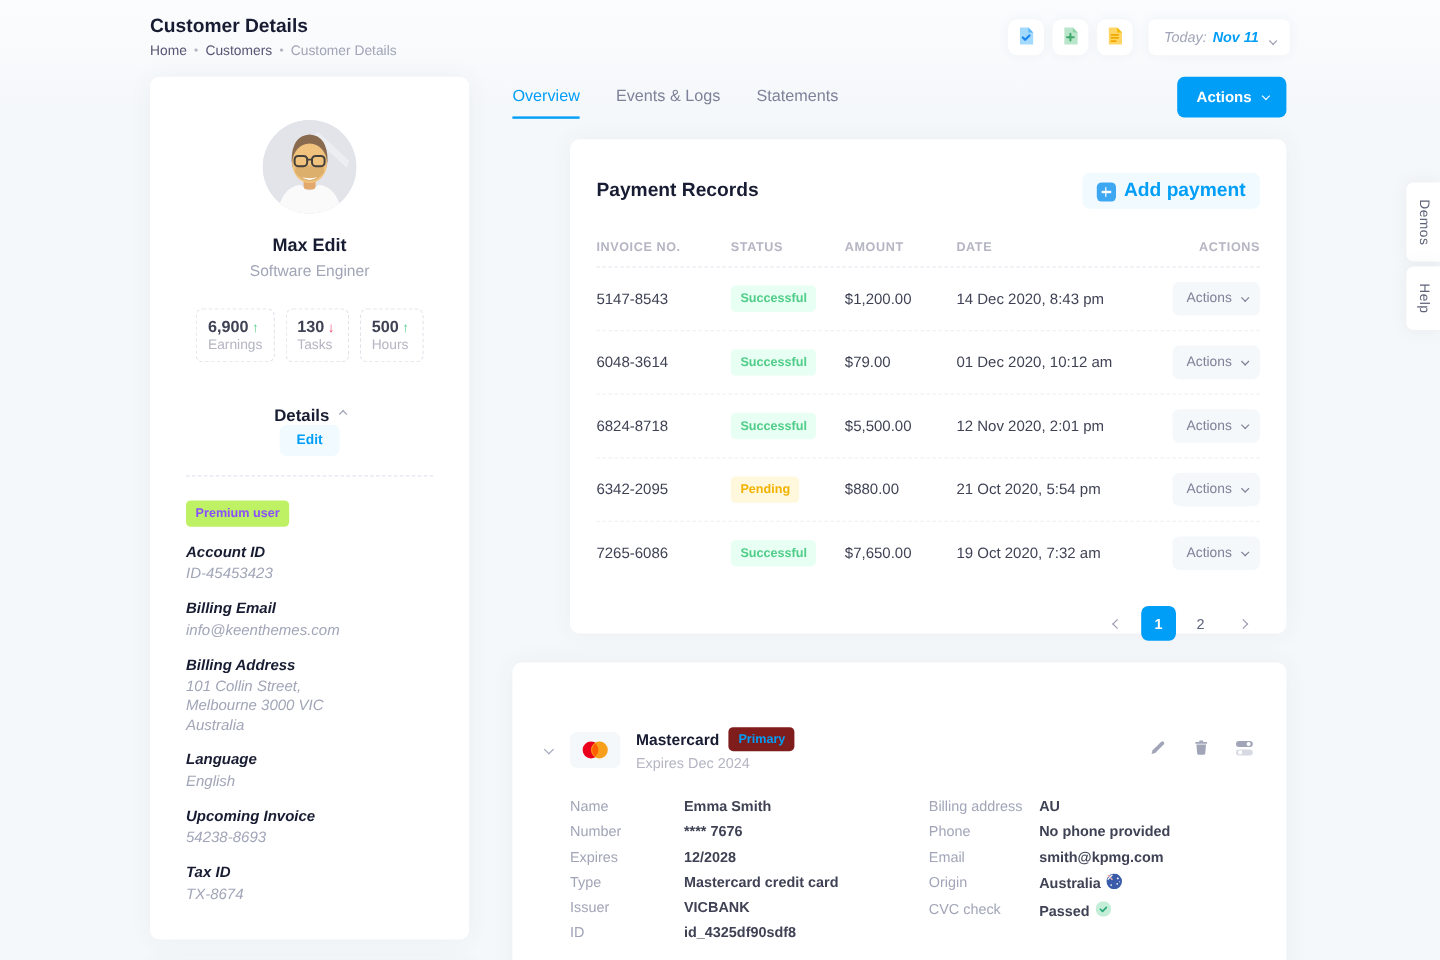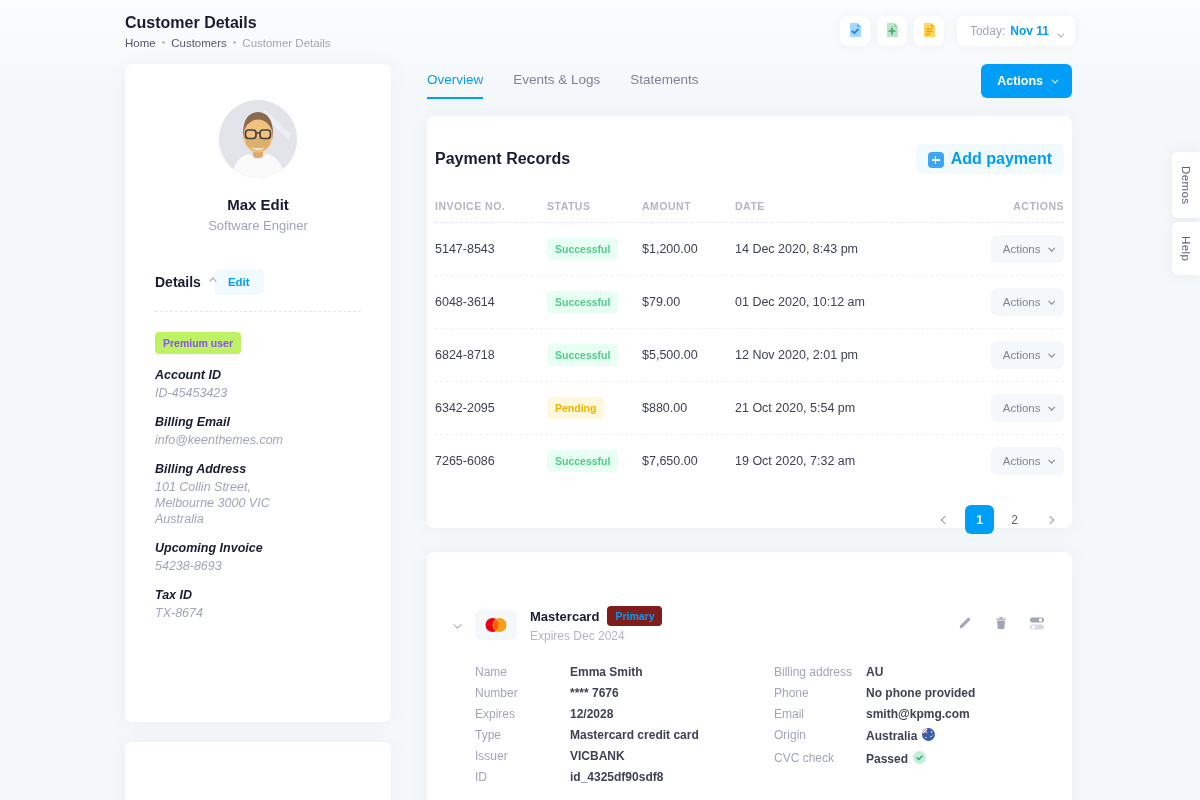--- a/index.html
+++ b/index.html
@@ -26,40 +26,40 @@
   .page-title { font-size:16px; font-weight:700; color:#181c32; }
   .breadcrumb { margin-top:5px; font-size:11.5px; color:#565674; display:flex; align-items:center; gap:6px; }
   .breadcrumb .muted { color:#a1a5b7; }
   .breadcrumb .dot { color:#b5b5c3; font-size:10px; }
   .topbar-right { display:flex; align-items:center; gap:7px; }
   .icon-btn { width:30px; height:30px; background:#fff; border-radius:8px;
               box-shadow:0 0 10px rgba(76,87,125,.06); border:none; cursor:pointer;
               display:flex; align-items:center; justify-content:center; }
   .date-box { margin-left:6px; background:#fff; border-radius:6px; padding:8px 13px;
               box-shadow:0 0 10px rgba(76,87,125,.06); display:flex; align-items:flex-end; gap:5px;
-              font-size:12px; cursor:pointer; }
+              font-size:12px; cursor:pointer;font-style:italic; }
   .date-box .lbl { color:#a1a5b7; }
   .date-box .val { color:#009ef7; font-weight:600; }
   .date-box .chev { color:#a1a5b7; width:5px; height:5px; margin-left:3px; }
 
   
   .left-col { position:absolute; left:125px; top:64px; width:266px; }
   .profile-card { padding:30px; min-height:658px; }
   .avatar-wrap { display:flex; justify-content:center; margin-top:6px; }
   .avatar { width:78px; height:78px; border-radius:50%; overflow:hidden; background:#e4e6ef; }
   .p-name { margin-top:18px; text-align:center; font-size:15px; font-weight:700; color:#181c32; }
   .p-role { margin-top:5px; text-align:center; font-size:13px; color:#a1a5b7; }
   .stats { margin-top:24px; display:flex; justify-content:center; gap:9px; }
   .stat-box { border:1px dashed #e0e3ea; border-radius:6px; padding:7px 9px; min-width:53px; }
   .stat-val { font-size:13.5px; font-weight:700; color:#3f4254; display:flex; align-items:center; gap:3px; }
   .trend::after { font-size:11px; font-weight:700; }
   .trend[data-trend="up"]::after   { content:"↑"; color:#50cd89; }
   .trend[data-trend="down"]::after { content:"↓"; color:#f1416c; }
   .stat-lbl { margin-top:2px; font-size:11.5px; color:#b5b5c3; }
-  .details-head { margin-top:36px; display:flex; justify-content:flex-start; align-items:center; }
+  .details-head { margin-top:36px; display:flex; justify-content:flex-start; align-items:center;flex-direction:column; }
   .details-title { font-size:14px; font-weight:700; color:#181c32; display:flex; align-items:center; gap:8px; }
   .details-title .chev { color:#a1a5b7; width:5px; height:5px; }
   .edit-btn { background:#f1faff; color:#009ef7; border:none; border-radius:6px;
               font-size:11.5px; font-weight:600; padding:7px 14px; cursor:pointer; font-family:inherit; }
   .dash-div { border-top:1px dashed #e4e6ef; margin-top:16px; }
   .premium-badge { display:inline-block; margin-top:20px; background:#bef264; color:#8950fc;
                    font-size:10.5px; font-weight:600; padding:5px 8px; border-radius:4px; }
   .field { margin-top:14px;font-style:italic; }
   .field-lbl { font-size:12.5px; font-weight:600; color:#181c32; }
   .field-val { margin-top:3px; font-size:12.5px; color:#a1a5b7; line-height:16px; }
@@ -70,21 +70,21 @@
   .tabs-row { position:relative; height:52px; }
   .tabs { display:flex; gap:30px; padding-top:8px; }
   .tab { font-size:13.5px; font-weight:500; color:#7e8299; padding-bottom:10px;
          border-bottom:2px solid transparent; cursor:pointer; }
   .tab.active { color:#009ef7; border-bottom-color:#009ef7; }
   .actions-btn { position:absolute; right:0; top:0; background:#009ef7; color:#fff; border:none;
                  border-radius:6px; padding:10px 16px; font-size:12.5px; font-weight:600;
                  display:flex; align-items:center; gap:8px; cursor:pointer; font-family:inherit; }
   .actions-btn .chev { width:5px; height:5px; }
 
-  .records-card { padding:28px 8px 20px; height:412px; }
+  .records-card { padding:28px 22px 20px; height:412px;margin-left:48px; }
   .card-head { display:flex; justify-content:space-between; align-items:center; }
   .card-title { font-size:16px; font-weight:700; color:#181c32; }
   .add-btn { background:#f1faff; color:#009ef7; border:none; border-radius:6px; padding:6px 12px;
              font-size:16px; font-weight:600; display:flex; align-items:flex-end; gap:7px;
              cursor:pointer; font-family:inherit; }
   .plus-sq { width:16px; height:16px; background:#3ea7f2; border-radius:4px; position:relative; }
   .plus-sq::before, .plus-sq::after { content:""; position:absolute; background:#fff; }
   .plus-sq::before { left:4px; right:4px; top:7.2px; height:1.6px; }
   .plus-sq::after  { top:4px; bottom:4px; left:7.2px; width:1.6px; }
 
@@ -204,20 +204,43 @@
           <path d="M32.5 47.5 Q39 52.5 45.5 47.5 Q39 49.5 32.5 47.5" fill="#fff"></path>
           <rect x="26.5" y="30" width="10.5" height="8.5" rx="3" fill="none" stroke="#44403c" stroke-width="1.7"></rect>
           <rect x="41" y="30" width="10.5" height="8.5" rx="3" fill="none" stroke="#44403c" stroke-width="1.7"></rect>
           <path d="M37 33 h4" stroke="#44403c" stroke-width="1.5"></path>
         </svg>
       </div>
     </div>
     <div class="p-name">Max Edit</div>
     <div class="p-role">Software Enginer</div>
 
+    <div class="stats">
+      <div class="stat-box">
+        <div class="stat-val">
+            <span>6,900</span>
+            <span class="trend" data-trend="up"></span>
+          </div>
+        <div class="stat-lbl">Earnings</div>
+      </div>
+      <div class="stat-box">
+        <div class="stat-val">
+            <span>130</span>
+            <span class="trend" data-trend="down"></span>
+          </div>
+        <div class="stat-lbl">Tasks</div>
+      </div>
+      <div class="stat-box">
+        <div class="stat-val">
+            <span>500</span>
+            <span class="trend" data-trend="up"></span>
+          </div>
+        <div class="stat-lbl">Hours</div>
+      </div>
+    </div>
 
     <div class="details-head">
       <div class="details-title">
         <span>Details</span>
         <span class="chev up"></span>
       </div>
       <button class="edit-btn">Edit</button>
     </div>
     <div class="dash-div"></div>
 
@@ -231,20 +254,24 @@
       <div class="field-lbl">Billing Email</div>
       <div class="field-val">info@keenthemes.com</div>
     </div>
     <div class="field">
       <div class="field-lbl">Billing Address</div>
       <div class="field-val">
         <div>101 Collin Street,</div>
         <div>Melbourne 3000 VIC</div>
         <div>Australia</div>
       </div>
+    </div>
+    <div class="field">
+      <div class="field-lbl">Language</div>
+      <div class="field-val">English</div>
     </div>
     <div class="field">
       <div class="field-lbl">Upcoming Invoice</div>
       <div class="field-val">54238-8693</div>
     </div>
     <div class="field">
       <div class="field-lbl">Tax ID</div>
       <div class="field-val">TX-8674</div>
     </div>
   </div>

